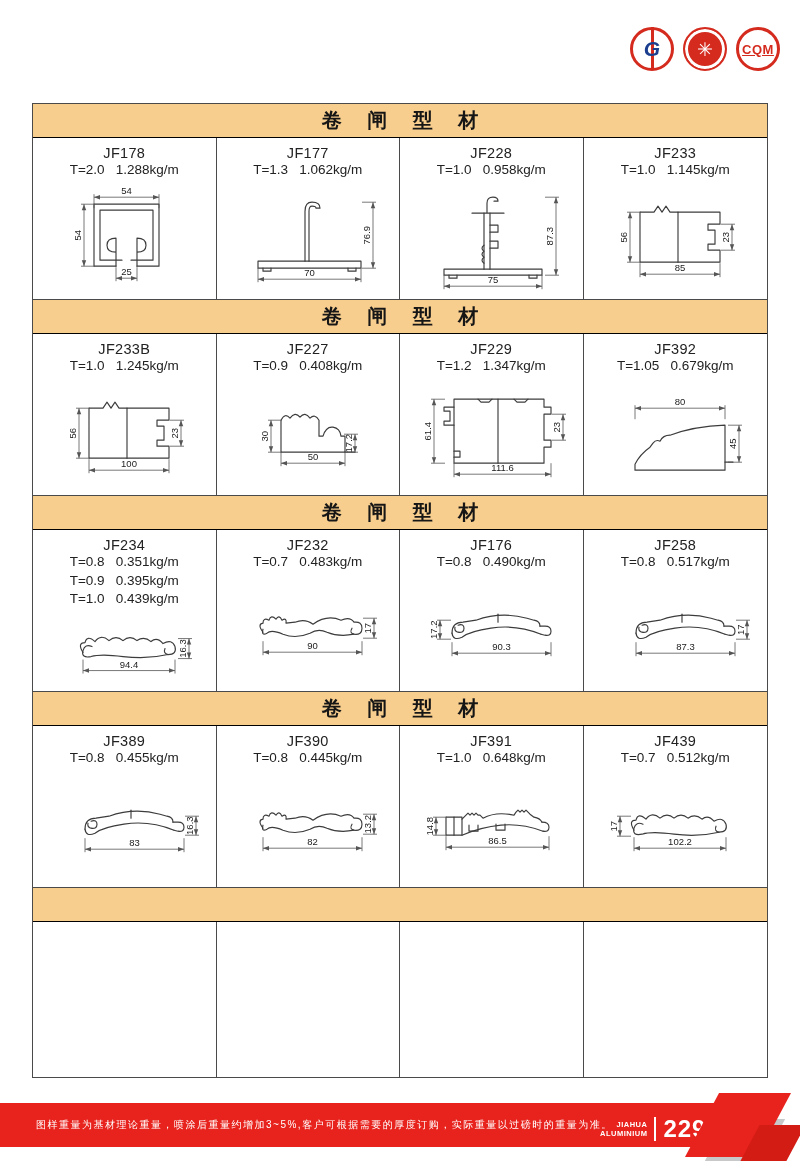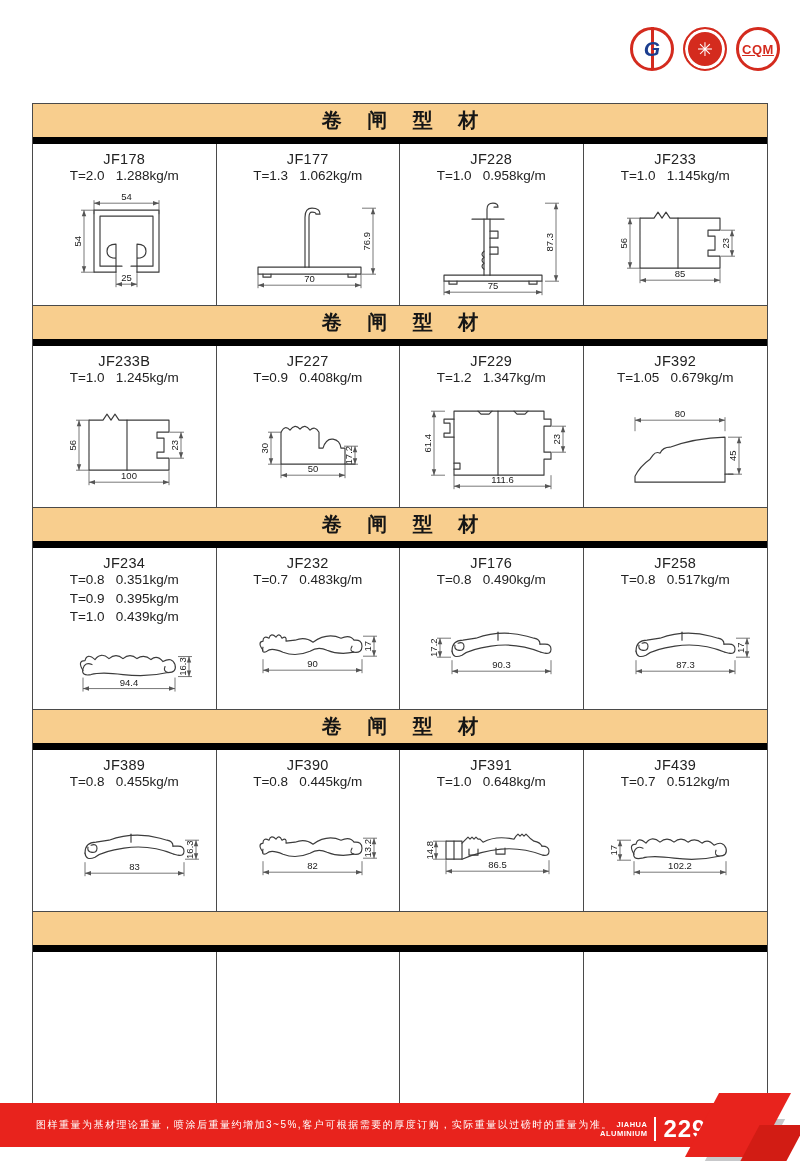--- a/index.html
+++ b/index.html
@@ -14,21 +14,21 @@
   .logos{position:absolute;right:20px;top:27px;display:flex;gap:9px;}
   .logo{width:44px;height:44px;border-radius:50%;box-sizing:border-box;
         display:flex;align-items:center;justify-content:center;}
   .logo-gb{border:3px solid #D42B1E;color:#1B3E8F;font-weight:bold;font-size:21px;font-style:italic;}
   .logo-flower{background:#D42B1E;border:2px solid #D42B1E;color:#fff;font-size:19px;
         box-shadow:inset 0 0 0 3px #fff;}
   .logo-cqm{border:3px solid #D42B1E;color:#D42B1E;font-weight:bold;font-size:13px;letter-spacing:.5px;text-decoration:underline;}
   
   #catalog{position:absolute;left:32px;top:103px;width:736px;border:1px solid #4a4a4a;box-sizing:border-box;}
   .section-bar{height:33px;line-height:33px;background:#F8CE8E;border-top:1px solid #4a4a4a;
-        border-bottom:7px solid #000000;text-align:center;font-size:20px;font-weight:bold;
+        border-bottom:1px solid #000000;text-align:center;font-size:20px;font-weight:bold;
         letter-spacing:10px;text-indent:10px;color:#161616;}
   #catalog .section-bar:first-child{border-top:none;}
   .section-row{display:grid;grid-template-columns:repeat(4,1fr);height:161px;}
   .section-row.empty-row{height:155px;}
   .cell{border-right:1px solid #4a4a4a;display:flex;flex-direction:column;align-items:center;
         padding:7px 4px 2px;box-sizing:border-box;min-width:0;}
   .cell:last-child{border-right:none;}
   .code{font-size:14.5px;color:#222;letter-spacing:.3px;}
   .spec{font-size:13.5px;color:#222;white-space:pre;line-height:1.38;}
   .draw{flex:1;width:170px;min-height:0;margin-top:1px;}

